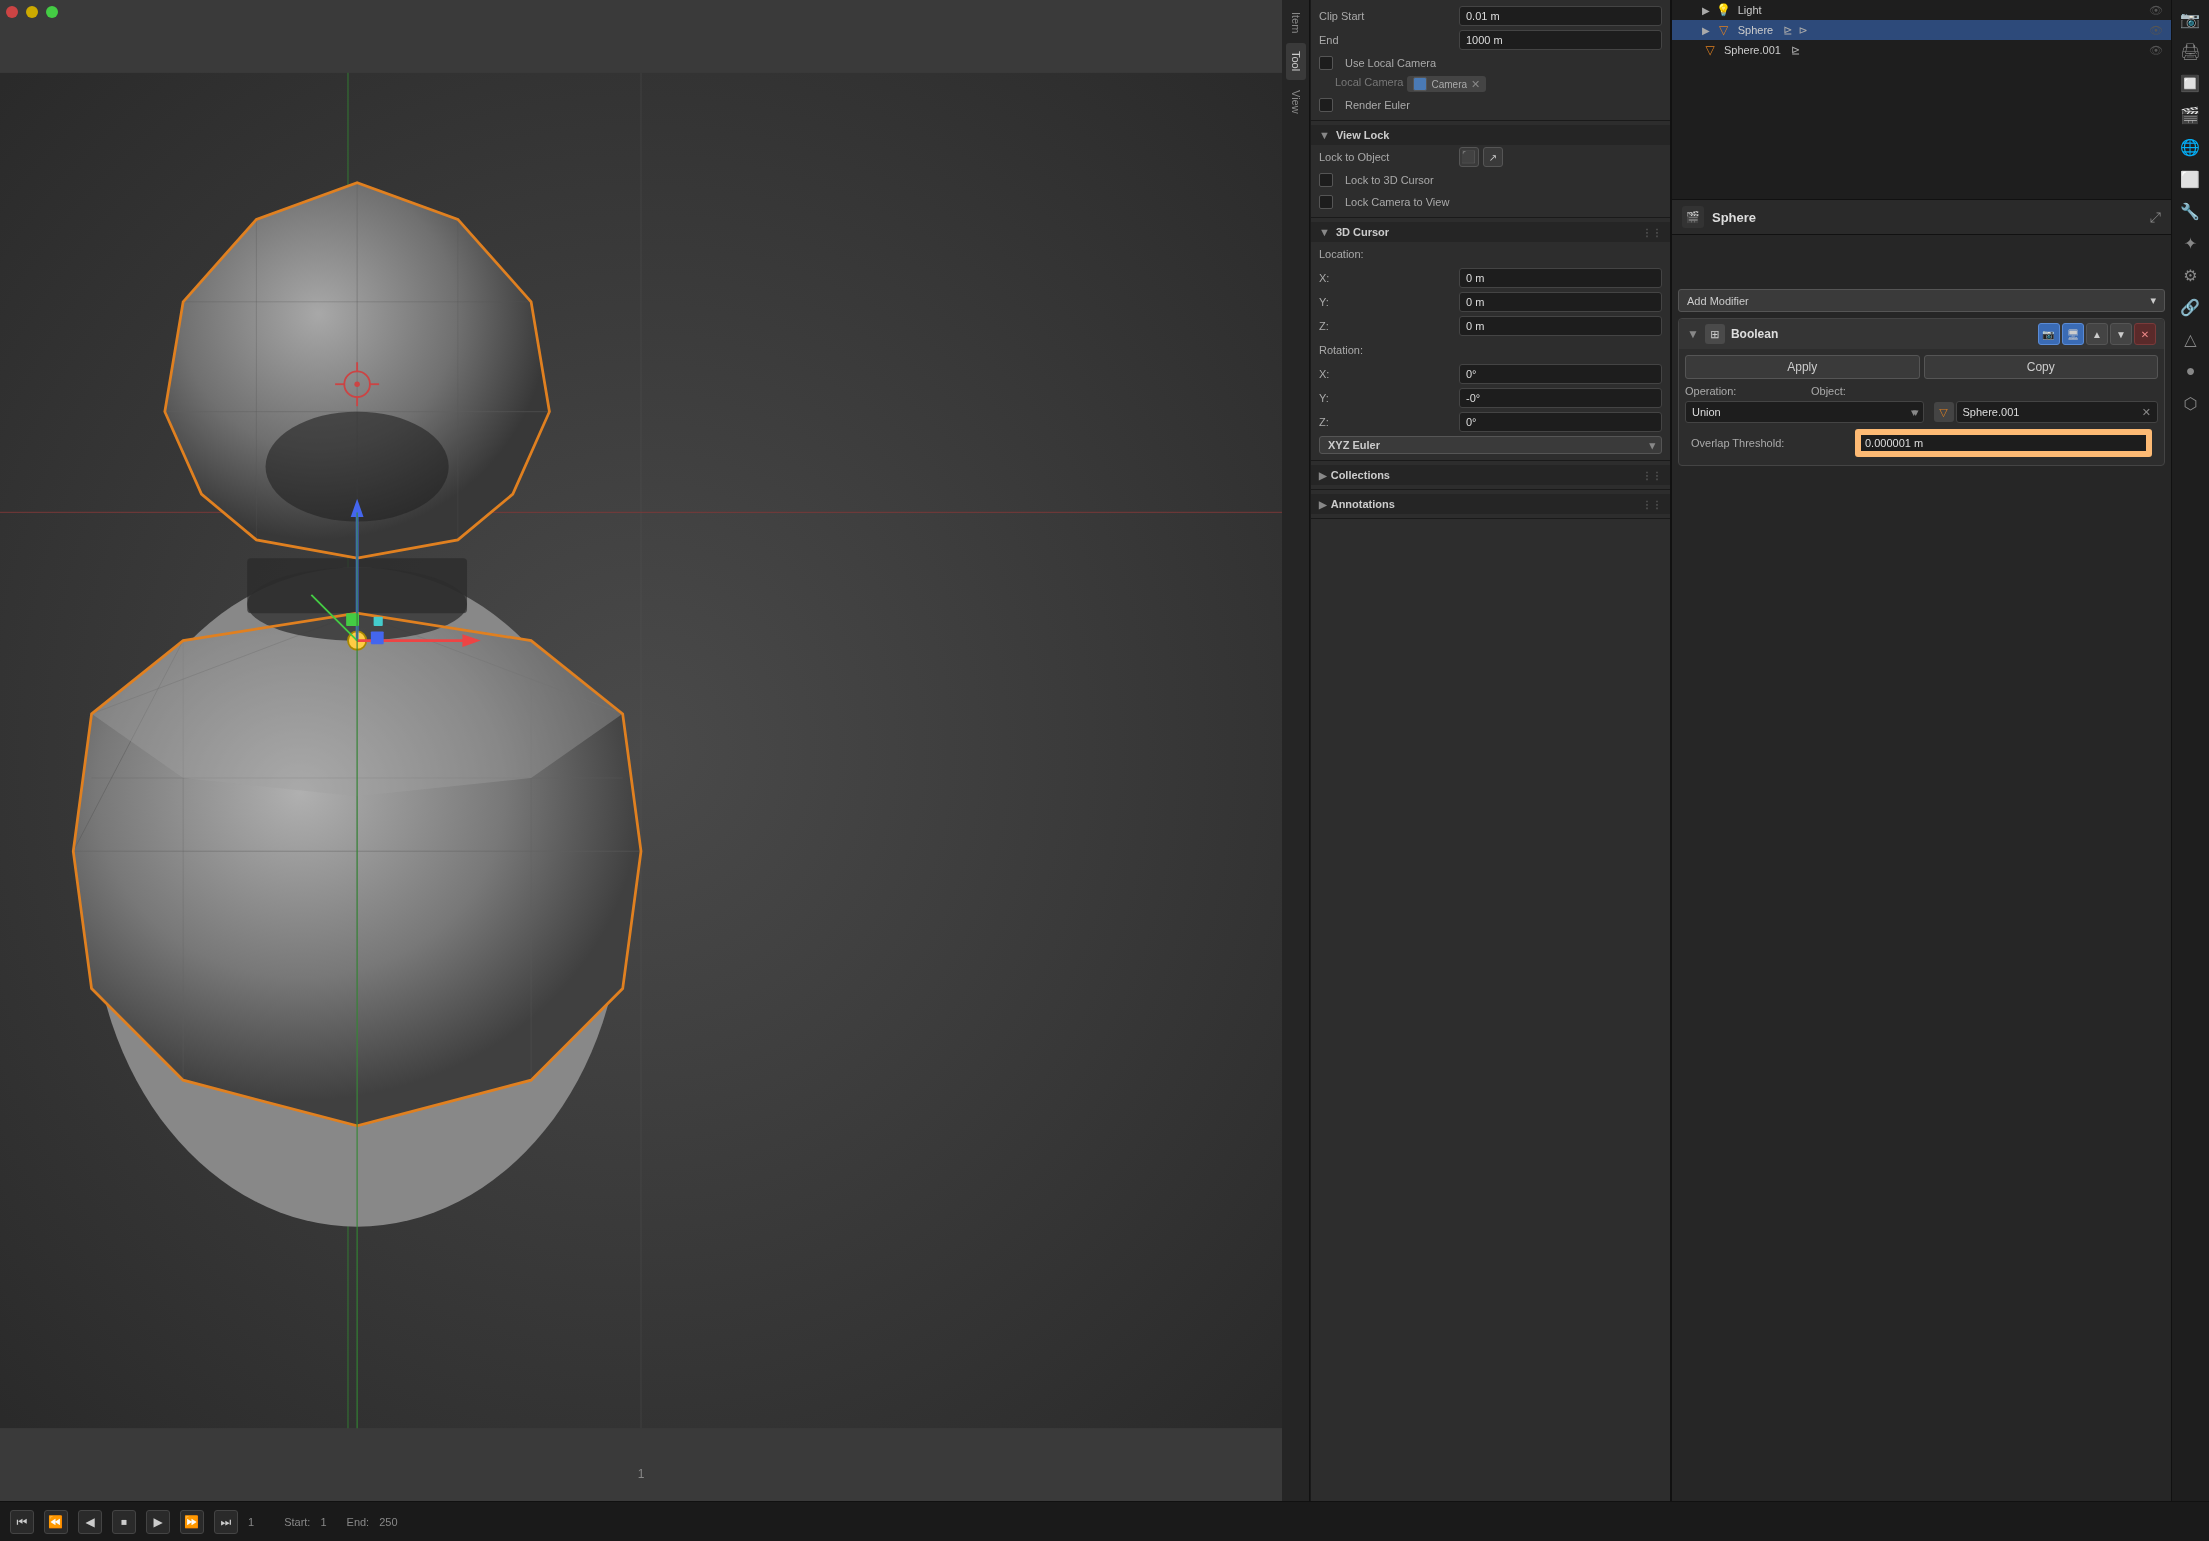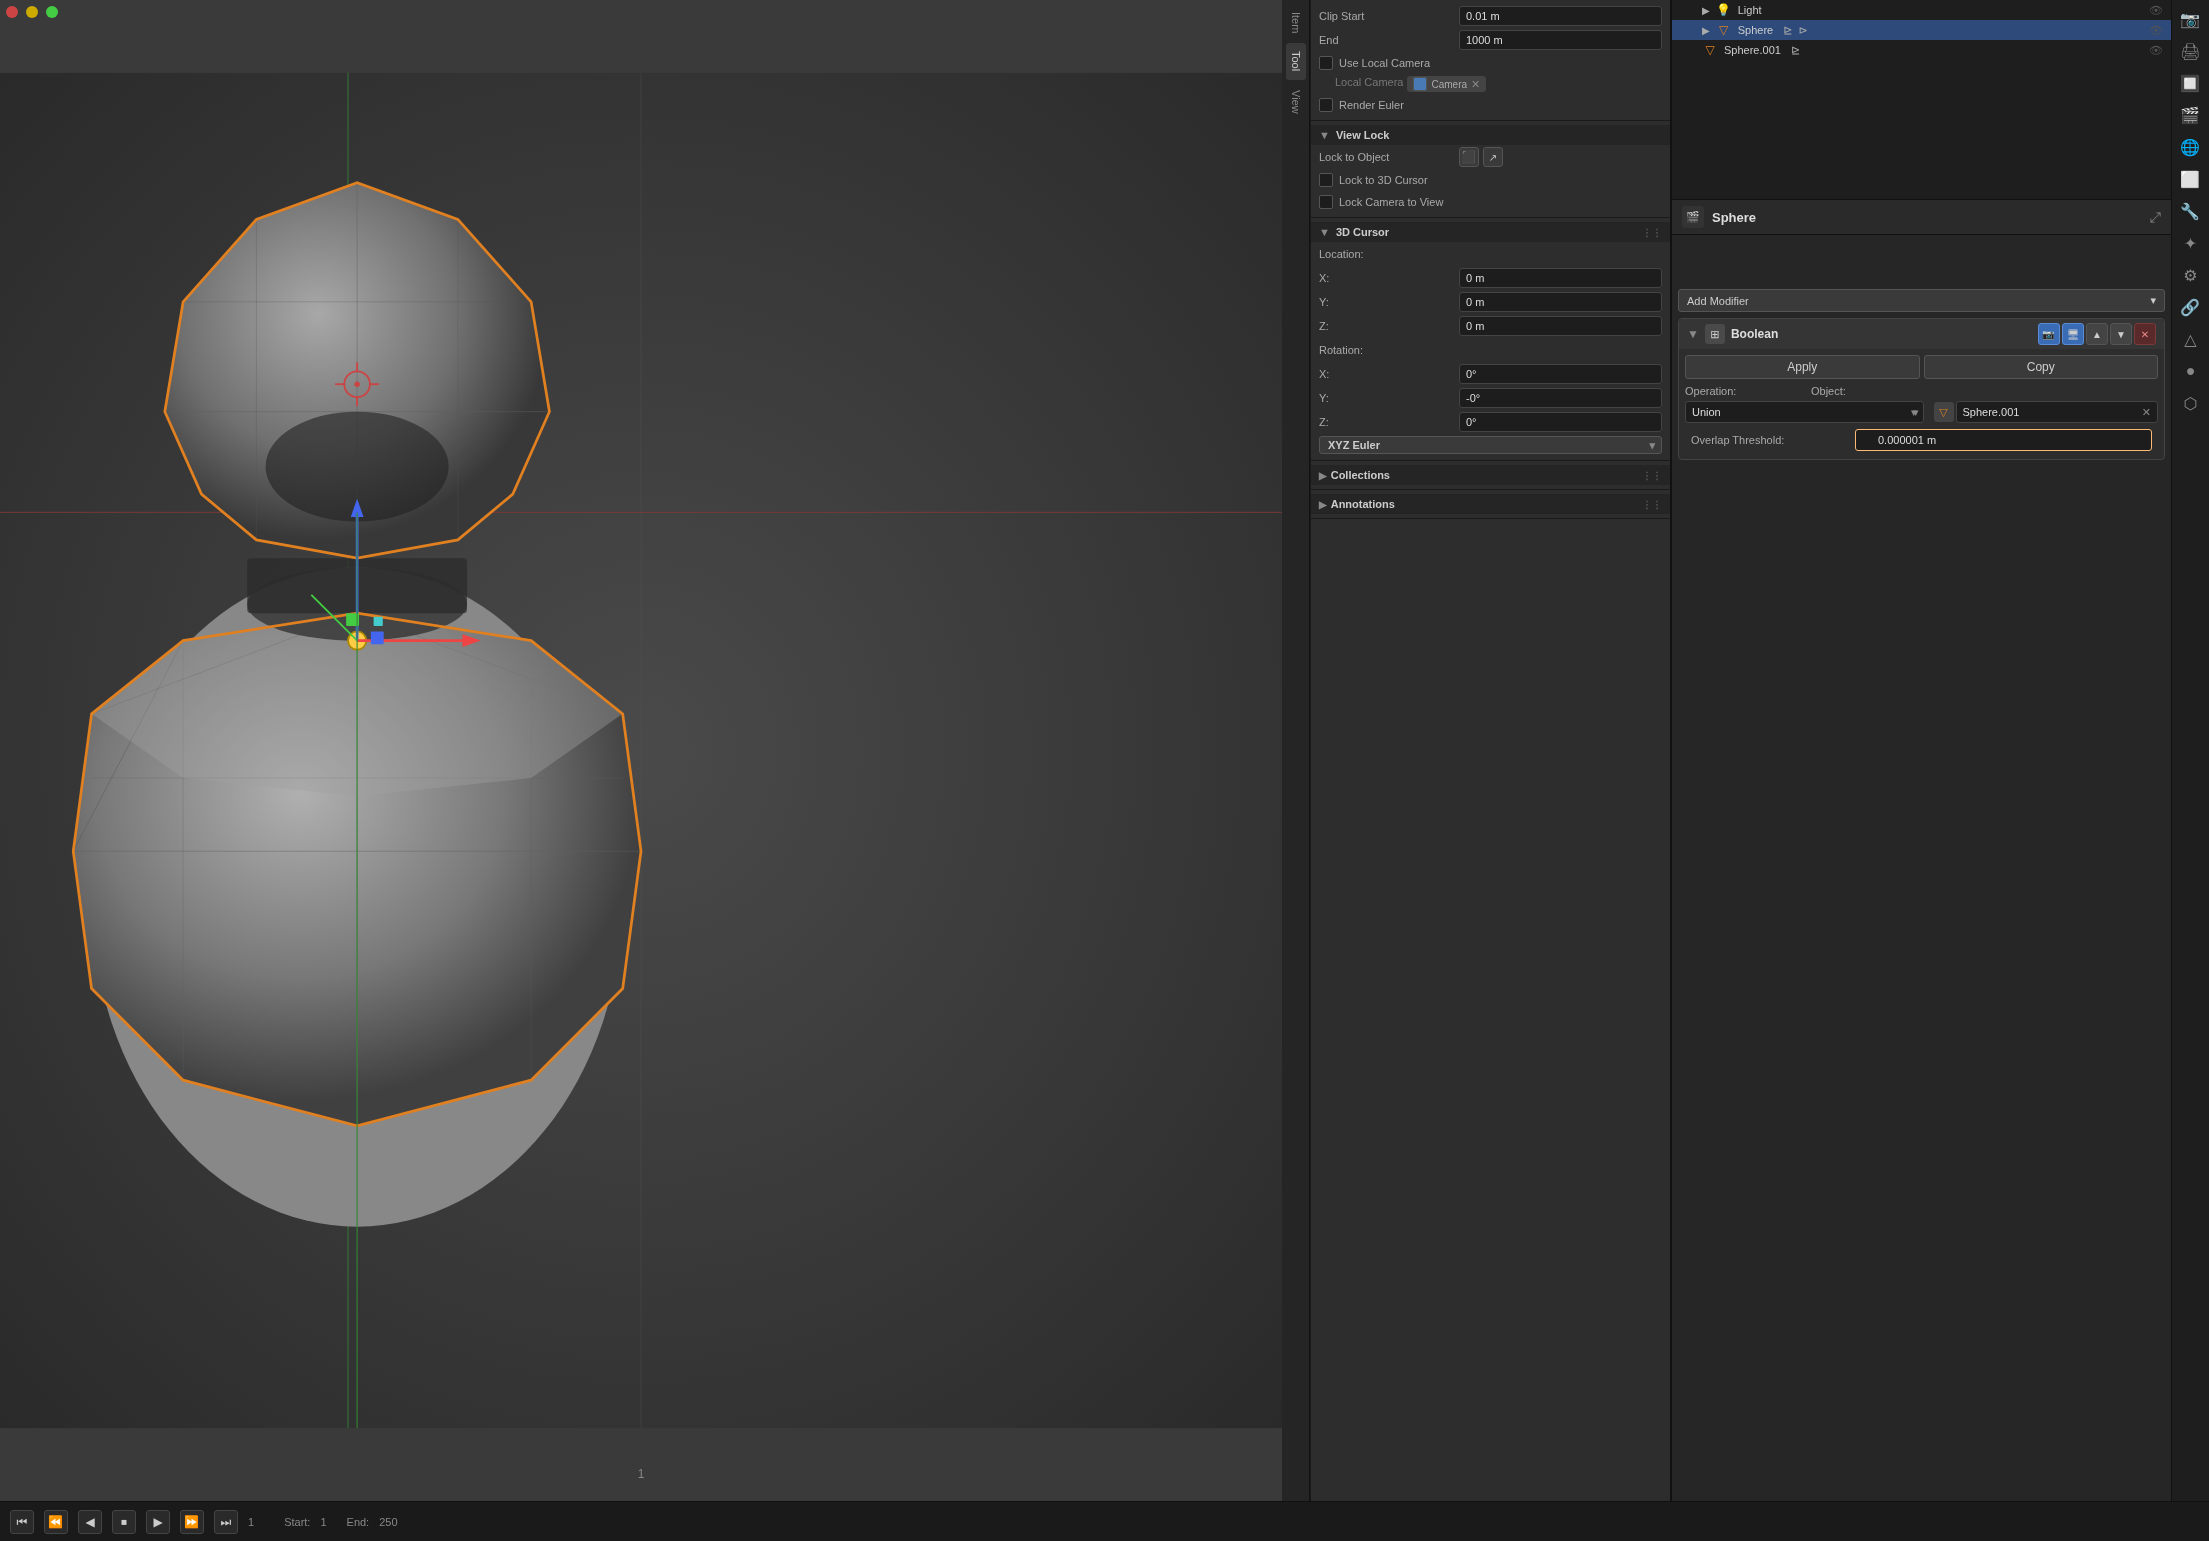--- a/index.html
+++ b/index.html
@@ -78,21 +78,21 @@
     }
     .checkbox-row {
       display: flex;
       align-items: center;
       padding: 2px 8px;
       min-height: 22px;
     }
     .checkbox-row label {
       color: #aaa;
       font-size: 11px;
-      margin-left: 6px;
+      margin-left: 12px;
     }
     .blender-checkbox {
       width: 14px;
       height: 14px;
       background: #1d1d1d;
       border: 1px solid #555;
       border-radius: 2px;
       display: inline-block;
     }
     .blender-checkbox.checked {
@@ -439,23 +439,23 @@
     .overlap-row {
       display: flex;
       align-items: center;
       gap: 4px;
       padding: 2px 6px;
     }
     .overlap-label { color: #aaa; font-size: 11px; flex: 0 0 160px; }
     .overlap-value {
       flex: 1;
       background: #1d1d1d;
-      border: 1px solid #fdba74;
-      border-radius: 3px;
-      padding: 2px 22px;
+      border: 6px solid #fdba74;
+      border-radius: 3px;
+      padding: 2px 4px;
       color: #ddd;
       font-size: 11px;
       min-height: 22px;
       display: flex;
       align-items: center;
     }
   </style>
 </head>
 <body>
 

